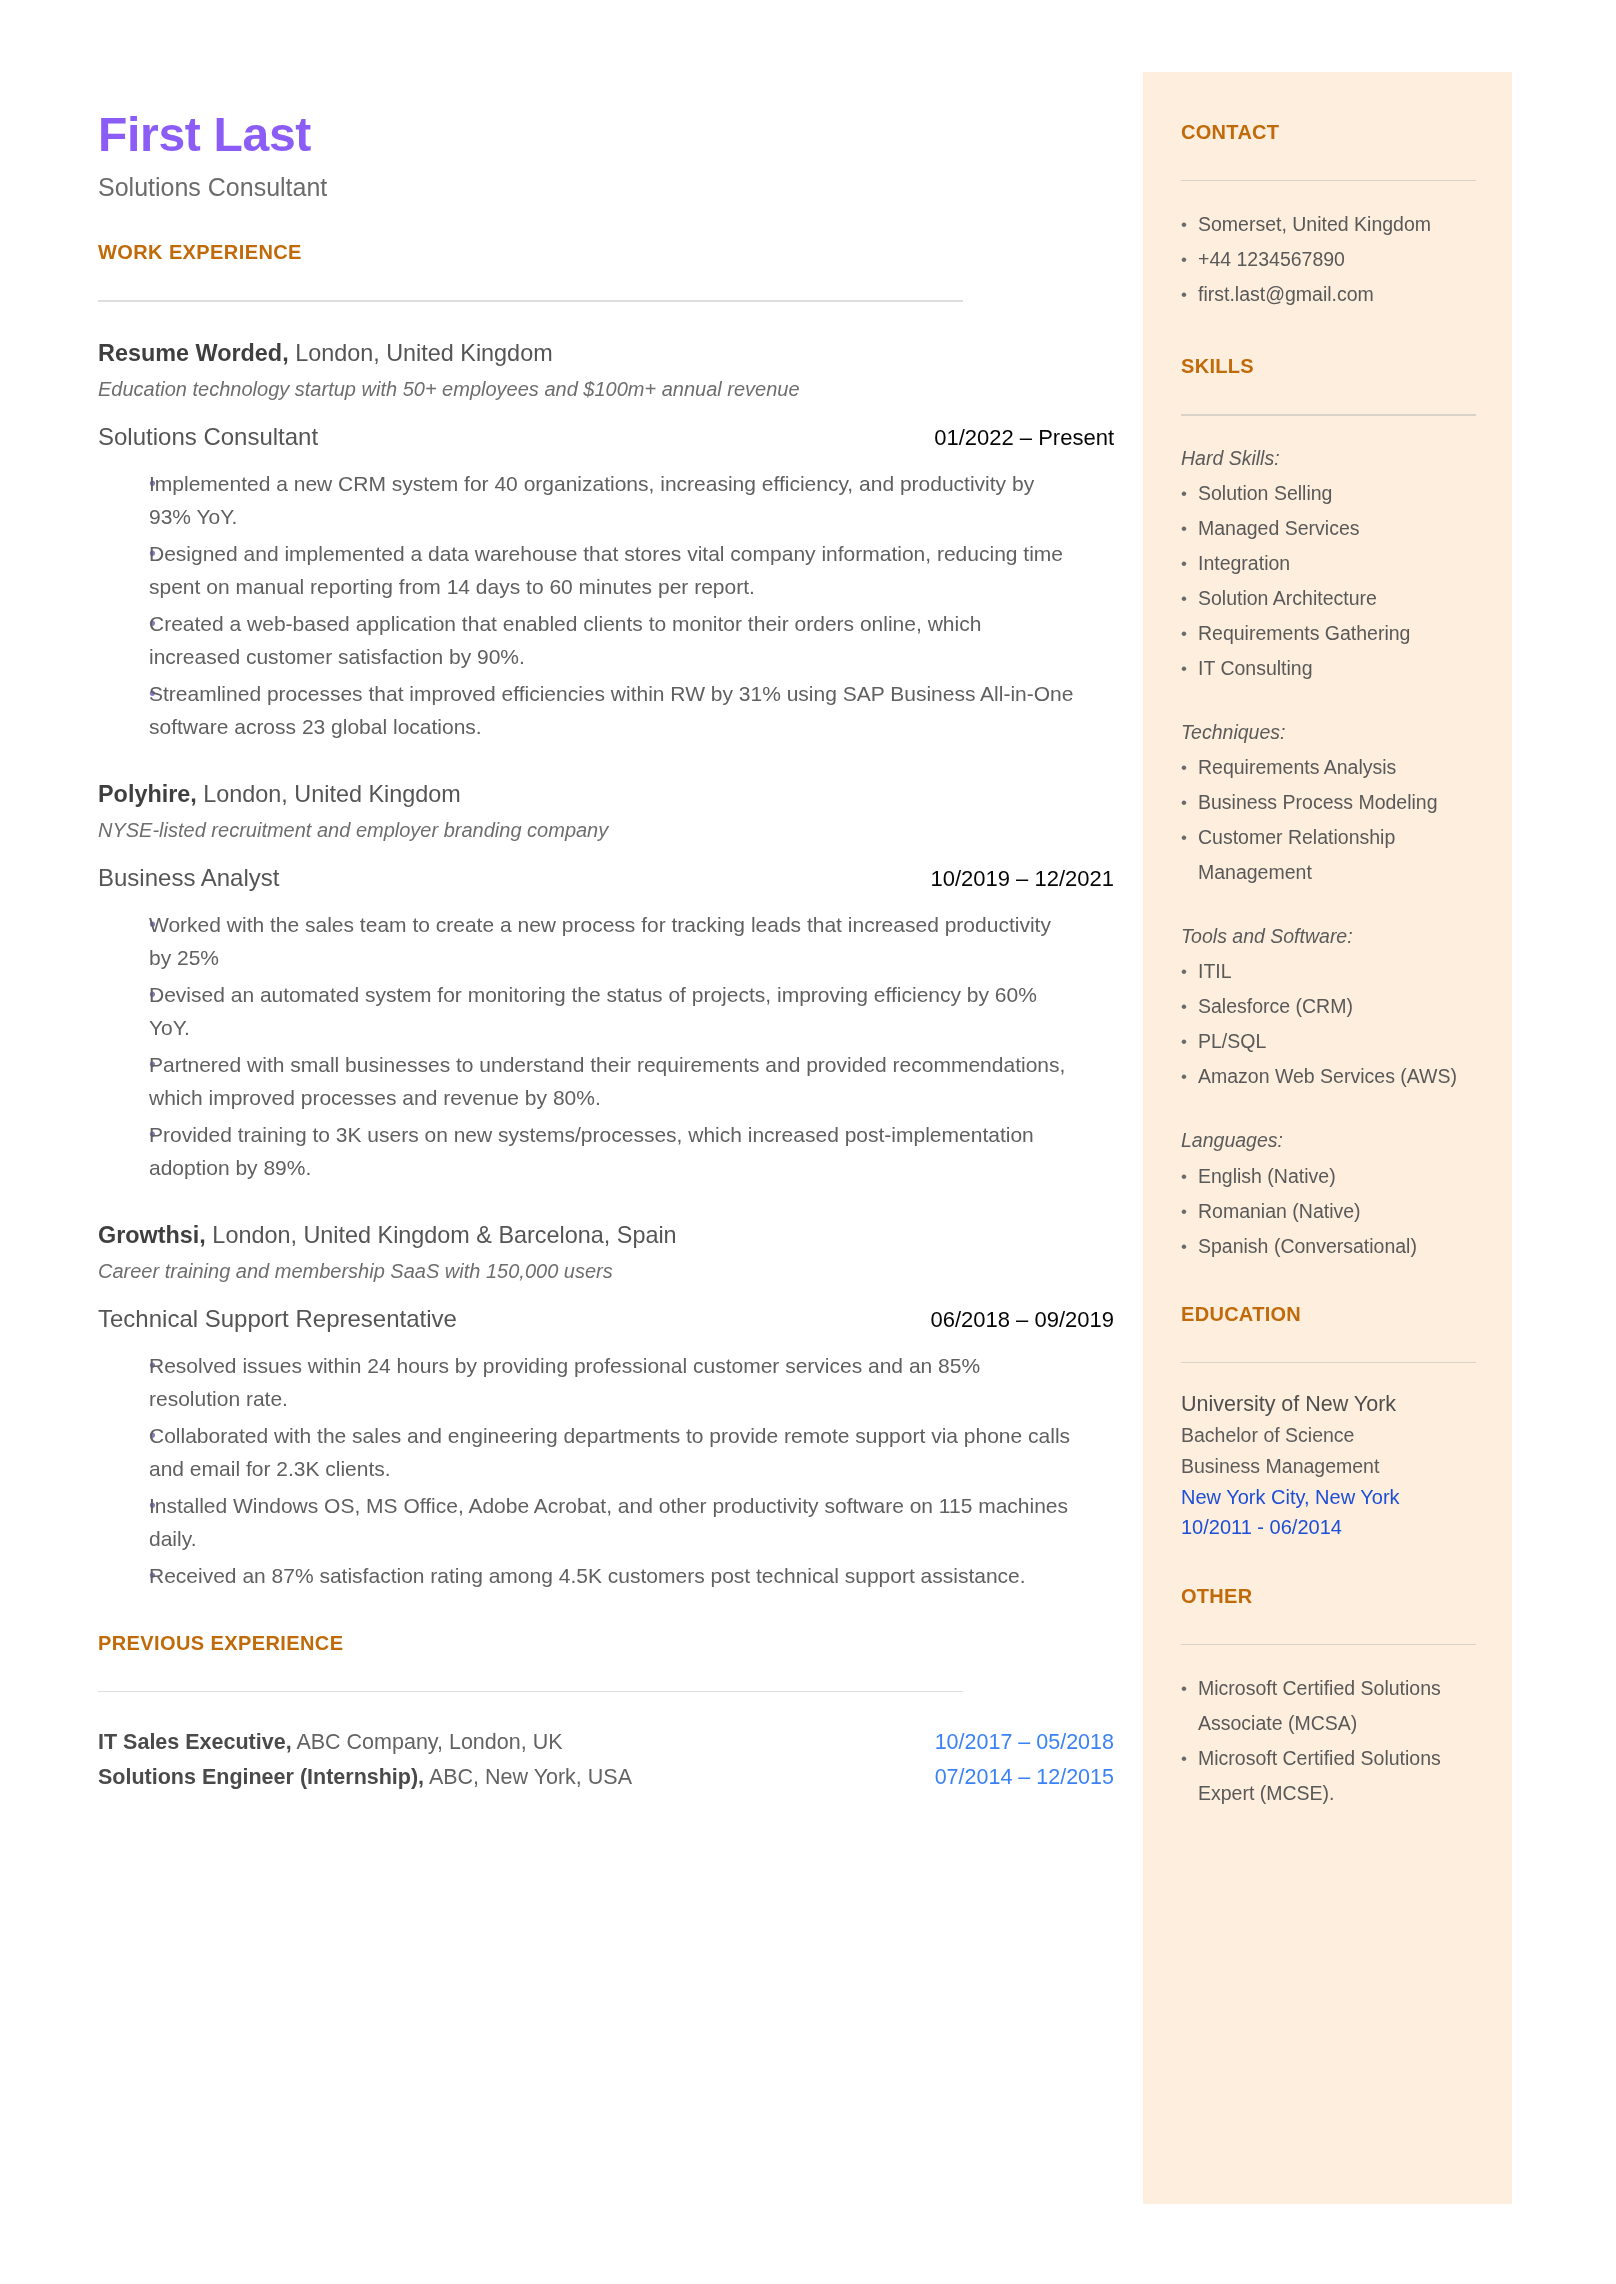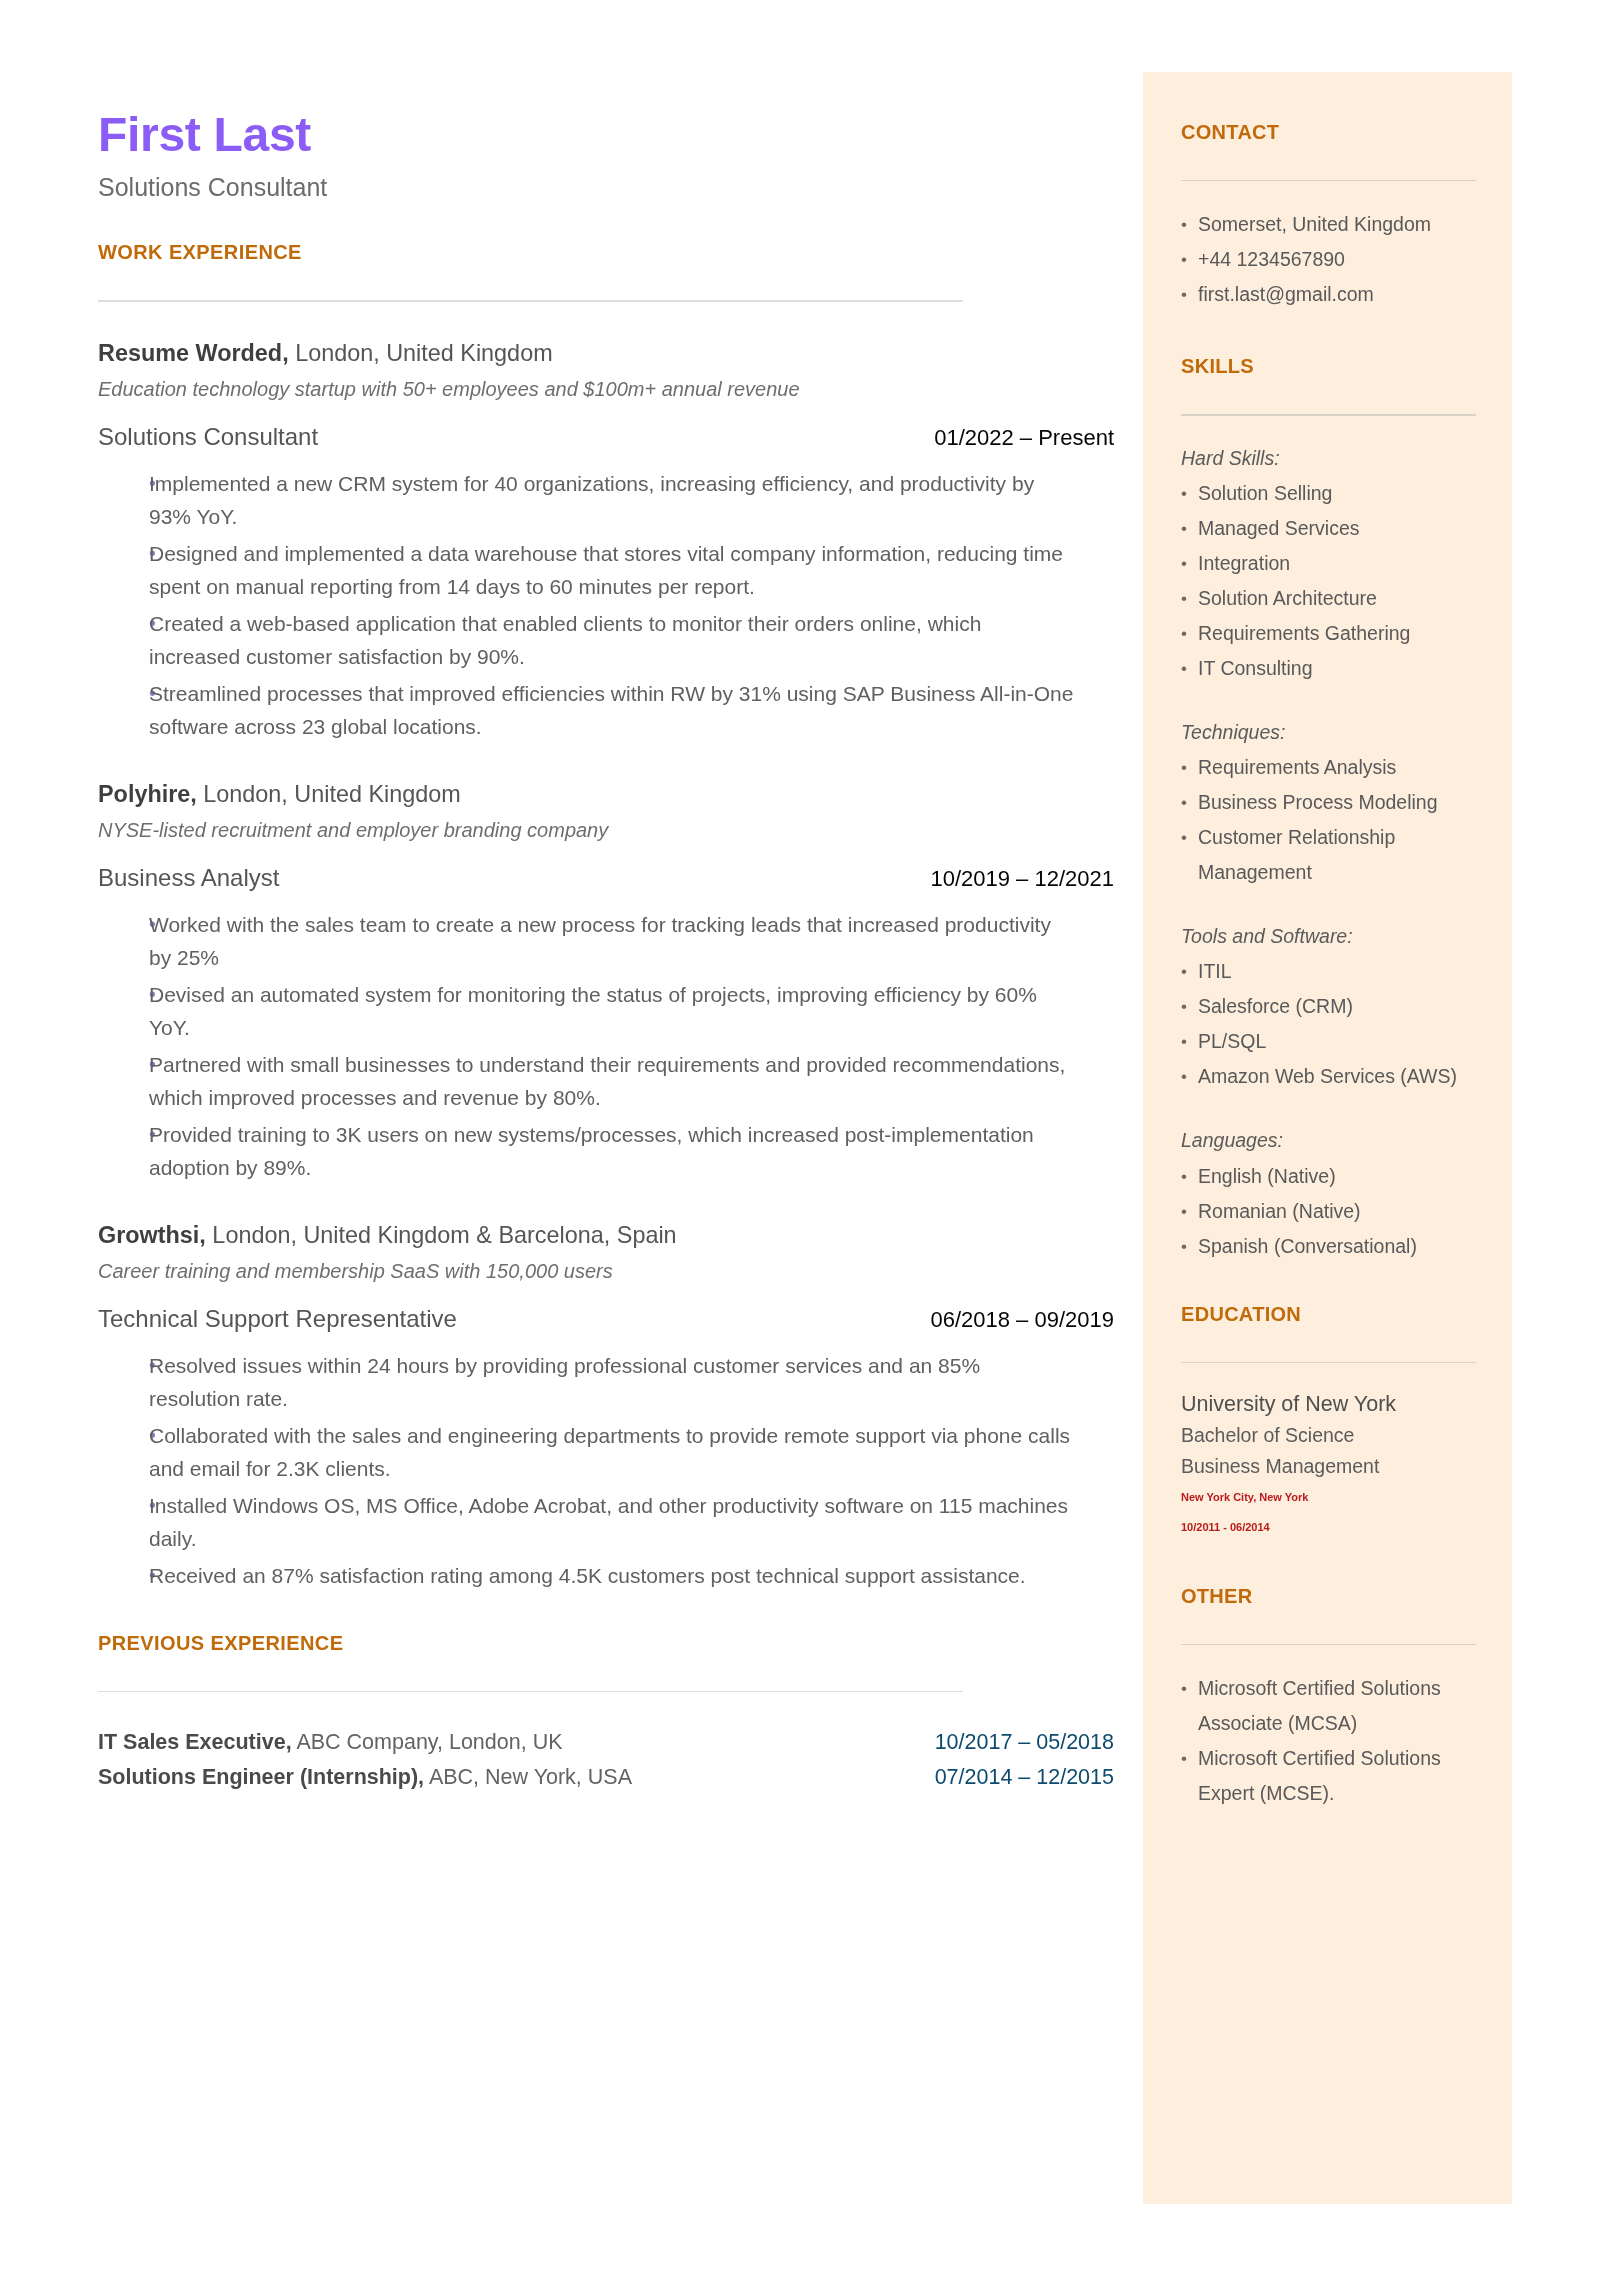--- a/index.html
+++ b/index.html
@@ -88,24 +88,24 @@
     color: #4f4f4f;
     font-weight: 400;
   }
   .edu-line {
     font-size: 19.5px;
     line-height: 31px;
     color: #5b5b5b;
     font-weight: 300;
   }
   .edu-line-sm {
-    font-size: 11px;
+    font-size: 20px;
     line-height: 30px;
-    color: #b91c1c;
-    font-weight: 700;
+    color: #1d4ed8;
+    font-weight: 400;
   }
 
   .other-item {
     font-size: 19.5px;
     line-height: 35px;
     color: #595959;
     font-weight: 300;
     display: flex;
     align-items: flex-start;
   }
@@ -240,21 +240,21 @@
     color: #636363;
     font-weight: 300;
   }
   .prev-label b {
     font-weight: bold;
     color: #4a4a4a;
   }
   .prev-dates {
     font-size: 21.5px;
     line-height: 32px;
-    color: #0c4a6e;
+    color: #3b82f6;
     font-weight: 400;
     white-space: nowrap;
     text-align: right;
   }
 </style>
 </head>
 <body>
 
 <div class="page">
 

